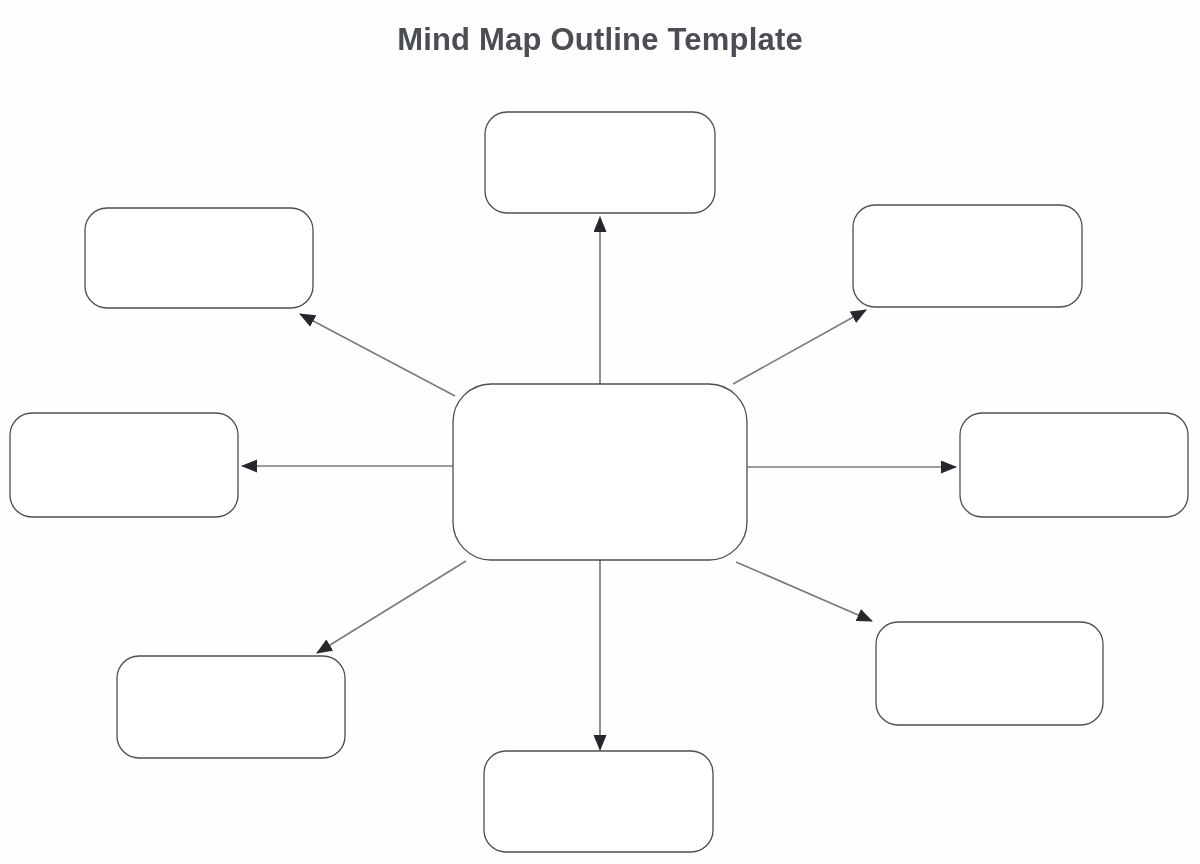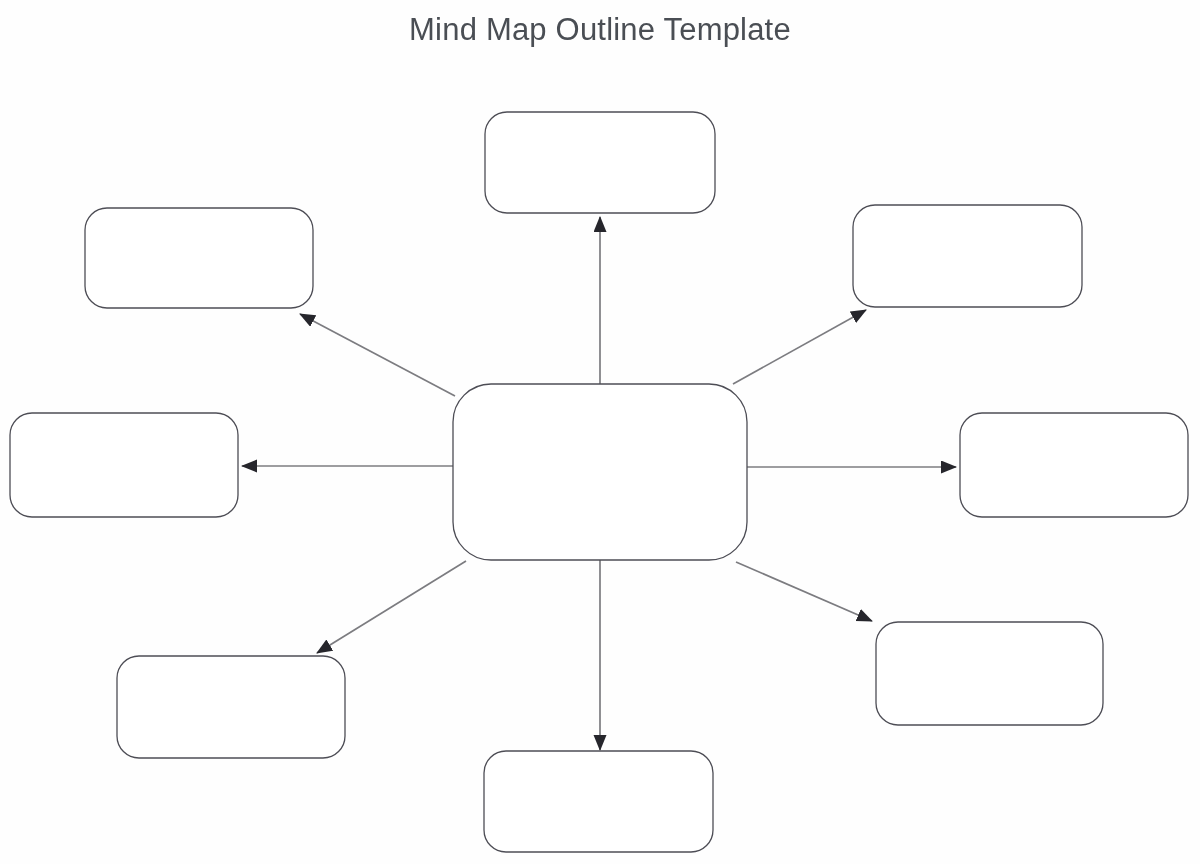--- a/index.html
+++ b/index.html
@@ -12,28 +12,28 @@
     font-family: "Liberation Sans", sans-serif;
   }
   .stage {
     position: relative;
     width: 1200px;
     height: 864px;
     background: #fefefe;
   }
   .page-title {
     position: absolute;
-    top: 12px;
+    top: 22px;
     left: 0;
     width: 100%;
     margin: 0;
     text-align: center;
     font-family: "Liberation Sans", sans-serif;
     font-size: 31px;
-    font-weight: 400;
+    font-weight: 700;
     letter-spacing: 0.2px;
     color: #4a4e54;
   }
   svg.mindmap {
     position: absolute;
     top: 0;
     left: 0;
     width: 1200px;
     height: 864px;
     display: block;

